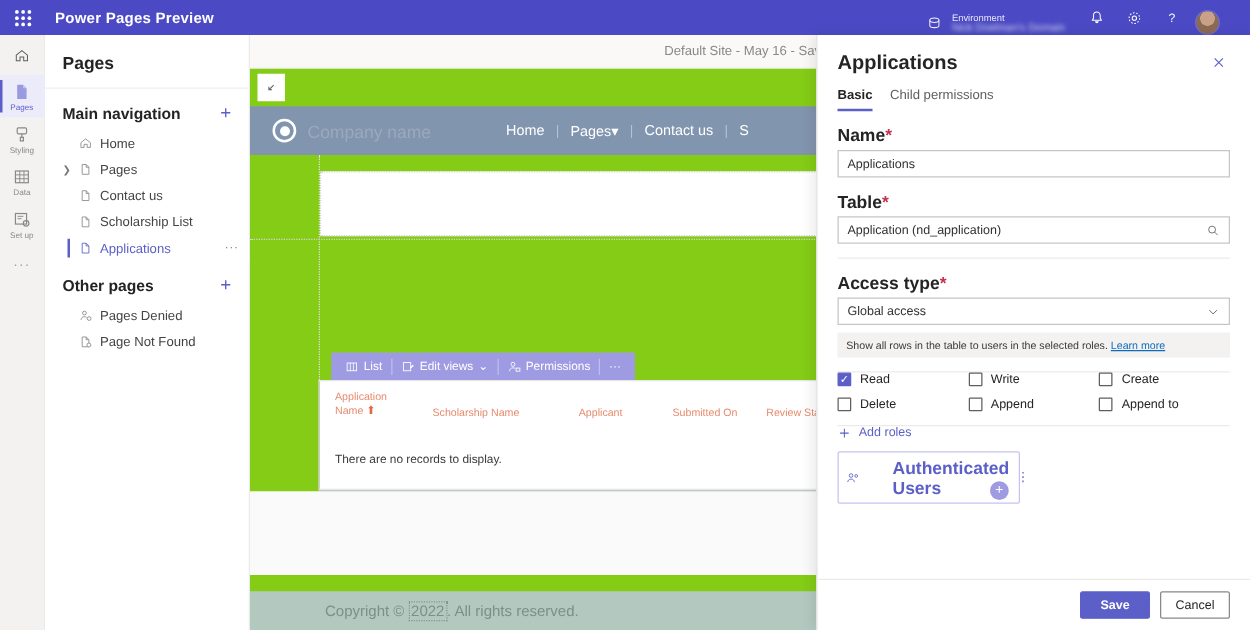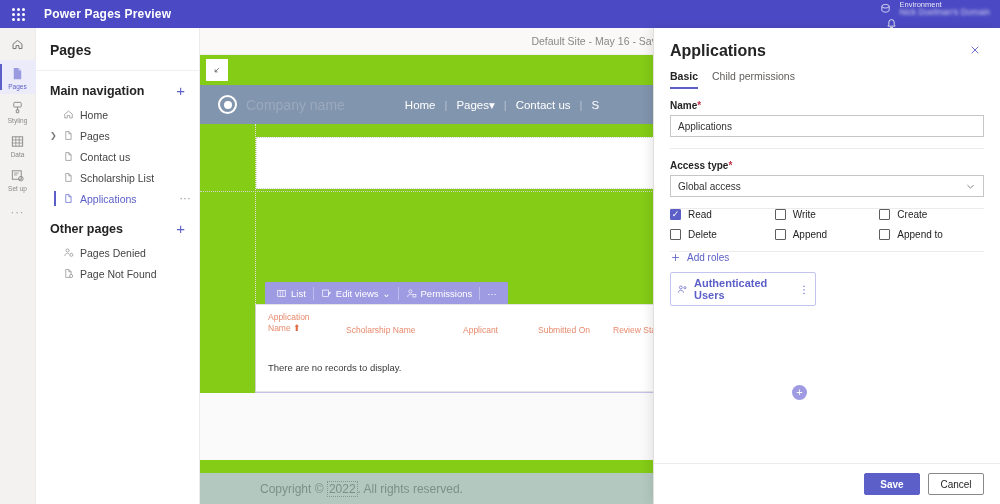--- a/index.html
+++ b/index.html
@@ -13,21 +13,21 @@
   
   .suitebar {
     position: absolute; left: 0; top: 0; width: 1000px; height: 28px;
     background: #4b4ac4; display: flex; align-items: center;
     color: #fff;
   }
   .waffle { width: 36px; height: 28px; display: flex; align-items: center; justify-content: center; }
   .waffle-grid { display: grid; grid-template-columns: repeat(3, 3px); grid-template-rows: repeat(3, 3px); gap: 2px; }
   .waffle-grid i { display: block; width: 3px; height: 3px; background: #fff; border-radius: 50%; }
   .suite-title { font-size: 12px; font-weight: bold; letter-spacing: .2px; margin-left: 8px; }
-  .suite-right { margin-left: auto; display: flex; align-items: flex-start; height: 28px; padding-right: 0; flex-direction: column; }
+  .suite-right { margin-left: auto; display: flex; align-items: flex-end; height: 28px; padding-right: 24px; }
   .env-block { display: flex; align-items: center; margin-right: 10px; }
   .env-icon { width: 18px; height: 18px; display: flex; align-items: center; justify-content: center; opacity: .9; }
   .env-text { margin-left: 5px; line-height: 1.05; }
   .env-label { font-size: 7.5px; color: #e7e7f7; display: block; }
   .env-name {
     font-size: 8.5px; display: block; color: #cdcdee;
     filter: blur(1.6px);
   }
   .suite-icon {
     width: 30px; height: 28px; display: flex; align-items: center; justify-content: center;
@@ -175,21 +175,21 @@
     display: flex; flex-direction: column;
   }
   .panel-head { padding: 14px 16px 0; display: flex; align-items: flex-start; }
   .panel-title { font-size: 16px; font-weight: bold; color: #242424; }
   .panel-close { margin-left: auto; color: #5b5fc7; font-size: 14px; cursor: pointer; line-height: 1; padding: 2px 3px; }
   .tabs { display: flex; gap: 14px; padding: 10px 16px 0; }
   .tab { font-size: 10.5px; color: #605e5c; padding-bottom: 5px; cursor: pointer; }
   .tab.active { color: #242424; font-weight: bold; border-bottom: 2px solid #5b5fc7; }
   .panel-body { flex: 1; overflow: hidden; padding: 0 16px; }
   .field { margin-top: 11px; }
-  .flabel { font-size: 10px; font-weight: bold; color: #242424; margin-bottom: 4px; }
+  .flabel { font-size: 14px; font-weight: bold; color: #242424; margin-bottom: 4px; }
   .req { color: #c4314b; font-weight: bold; }
   .finput {
     width: 100%; height: 22px; border: 1px solid #c8c6c4; background: #fff;
     font-size: 10px; color: #323130; padding: 0 24px 0 7px; font-family: inherit;
     display: flex; align-items: center; position: relative;
   }
   .finput .ficon { position: absolute; right: 7px; color: #605e5c; font-size: 10px; }
   .hintbar {
     background: #f3f2f1; font-size: 8.5px; color: #3b3a39; padding: 5px 7px; margin-top: 6px;
   }
@@ -202,21 +202,21 @@
   .box.checked {
     background: #5b5fc7; border-color: #5b5fc7; color: #fff; font-size: 9px;
     display: flex; align-items: center; justify-content: center; line-height: 1;
   }
   .cb-label { font-size: 10px; color: #242424; }
   .add-roles { display: flex; align-items: center; gap: 6px; color: #5b5fc7; font-size: 10px; cursor: pointer; margin-bottom: 9px; }
   .role-chip {
     display: inline-flex; align-items: center; gap: 6px; border: 1px solid #c5c3f0;
     border-radius: 2px; padding: 4px 6px; width: 146px; background: #fff; cursor: pointer;
   }
-  .role-name { font-size: 11px; color: #5b5fc7; font-weight: bold; flex: 1; }
+  .role-name { font-size: 14px; color: #5b5fc7; font-weight: bold; flex: 1; margin-left: 20px; }
   .role-dots { color: #5b5fc7; font-size: 10px; }
   .panel-foot {
     border-top: 1px solid #edebe9; padding: 9px 16px; display: flex; justify-content: flex-end; gap: 8px;
   }
   .btn { height: 22px; min-width: 56px; font-size: 10px; cursor: pointer; border-radius: 2px;
          display: flex; align-items: center; justify-content: center; font-family: inherit; }
   .btn-primary { background: #5b5fc7; color: #fff; border: 1px solid #5b5fc7; font-weight: bold; }
   .btn-default { background: #fff; color: #242424; border: 1px solid #8a8886; }
   svg { display: block; }
 </style>
@@ -519,35 +519,53 @@
 
     <div class="field">
       <div class="flabel">
         <span>Name</span><span class="req">*</span>
       </div>
       <div class="finput">
         <span>Applications</span>
       </div>
     </div>
 
+    <div class="field">
+      <div class="flabel">
+        <span>Table</span><span class="req">*</span>
+      </div>
+      <div class="finput">
+        <span>Application (nd_application)</span>
+        <span class="ficon">
+          <svg width="11" height="11" viewBox="0 0 16 16">
+              <circle cx="6.8" cy="6.8" r="4" fill="none" stroke="#605e5c" stroke-width="1"></circle>
+              <path d="m9.8 9.8 3.4 3.4" stroke="#605e5c" stroke-width="1"></path>
+            </svg>
+        </span>
+      </div>
+    </div>
 
     <div class="divider"></div>
 
     <div class="field">
       <div class="flabel">
         <span>Access type</span><span class="req">*</span>
       </div>
       <div class="finput">
         <span>Global access</span>
         <span class="ficon">
           <svg width="11" height="11" viewBox="0 0 16 16">
               <path d="m3.6 6 4.4 4.4L12.4 6" fill="none" stroke="#605e5c" stroke-width="1.1"></path>
             </svg>
         </span>
       </div>
+      <div class="hintbar">
+        <span>Show all rows in the table to users in the selected roles.</span>
+        <a>Learn more</a>
+      </div>
     </div>
 
     <div class="divider"></div>
 
     <div class="cb-grid">
       <span class="cb">
         <span class="box checked">✓</span>
         <span class="cb-label">Read</span>
       </span>
       <span class="cb">

